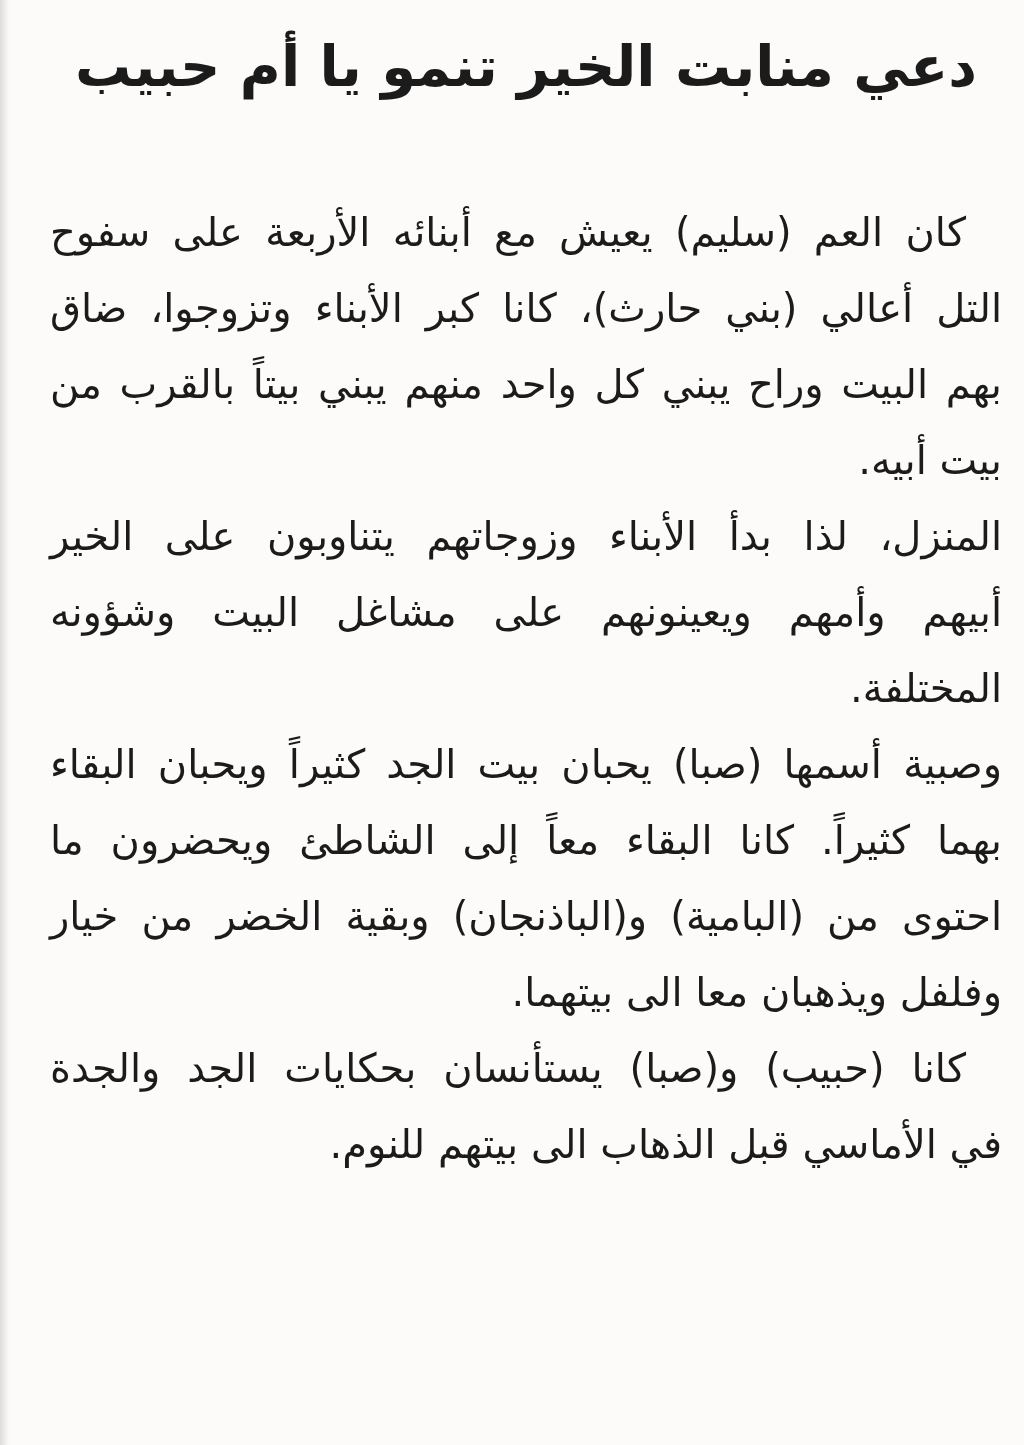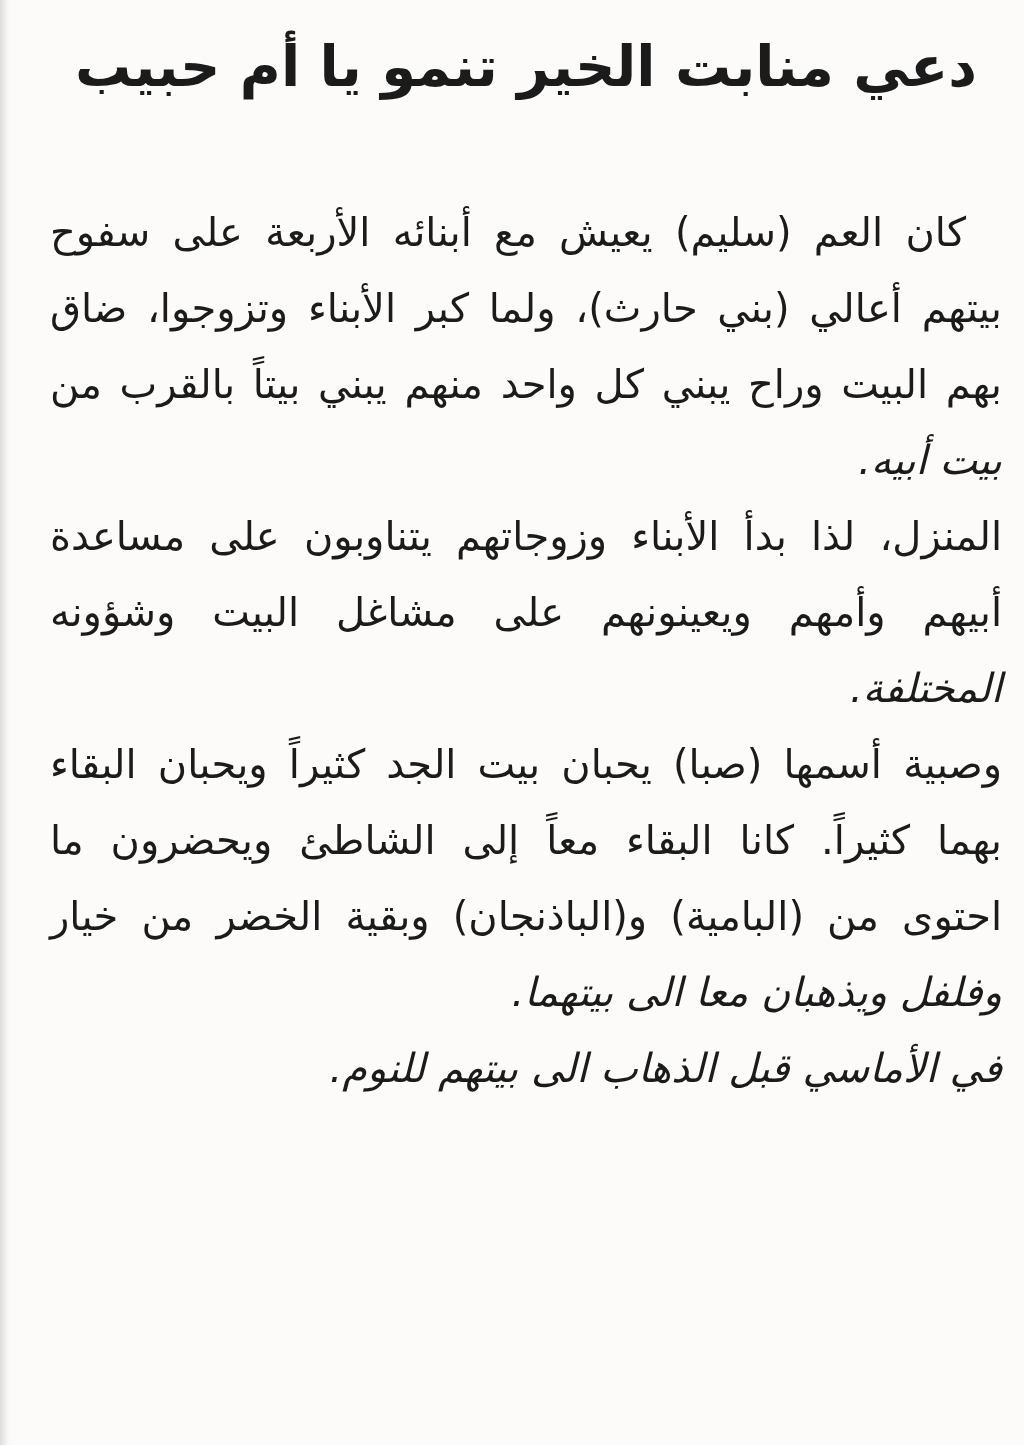--- a/index.html
+++ b/index.html
@@ -53,49 +53,49 @@
     text-align-last: justify;
     text-justify: inter-word;
     overflow: visible;
   }
   .line.first {
     text-indent: 36px;
   }
   .line.last {
     text-align: right;
     text-align-last: right;
-    font-style: italic;
   }
 </style>
 </head>
 <body>
 
 <div class="scan-edge"></div>
 
 <div class="page">
 
   <h1 class="title">دعي منابت الخير تنمو يا أم حبيب</h1>
 
   <div class="paragraph">
     <div class="line first">كان العم (سليم) يعيش مع أبنائه الأربعة على سفوح</div>
-    <div class="line">بيتهم أعالي (بني حارث)، ولما كبر الأبناء وتزوجوا، ضاق</div>
+    <div class="line">التل أعالي (بني حارث)، كانا كبر الأبناء وتزوجوا، ضاق</div>
     <div class="line">بهم البيت وراح يبني كل واحد منهم يبني بيتاً بالقرب من</div>
     <div class="line last">بيت أبيه.</div>
   </div>
 
   <div class="paragraph">
-    <div class="line">المنزل، لذا بدأ الأبناء وزوجاتهم يتناوبون على مساعدة</div>
+    <div class="line">المنزل، لذا بدأ الأبناء وزوجاتهم يتناوبون على الخير</div>
     <div class="line">أبيهم وأمهم ويعينونهم على مشاغل البيت وشؤونه</div>
     <div class="line last">المختلفة.</div>
   </div>
 
   <div class="paragraph">
     <div class="line">وصبية أسمها (صبا) يحبان بيت الجد كثيراً ويحبان البقاء</div>
     <div class="line">بهما كثيراً. كانا البقاء معاً إلى الشاطئ ويحضرون ما</div>
     <div class="line">احتوى من (البامية) و(الباذنجان) وبقية الخضر من خيار</div>
     <div class="line last">وفلفل ويذهبان معا الى بيتهما.</div>
   </div>
 
   <div class="paragraph">
+    <div class="line first">كانا (حبيب) و(صبا) يستأنسان بحكايات الجد والجدة</div>
     <div class="line last">في الأماسي قبل الذهاب الى بيتهم للنوم.</div>
   </div>
 
 </div>
 
 </body></html>

